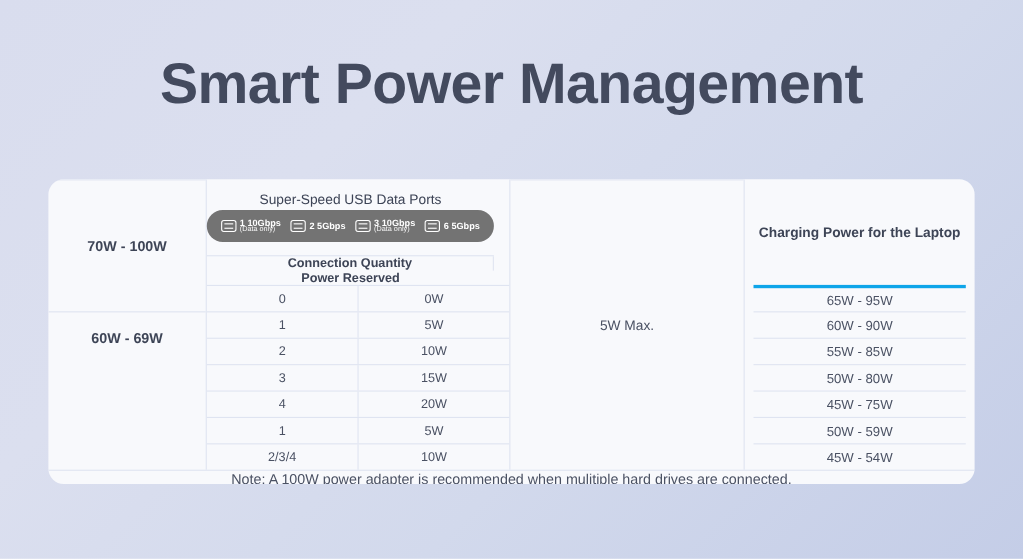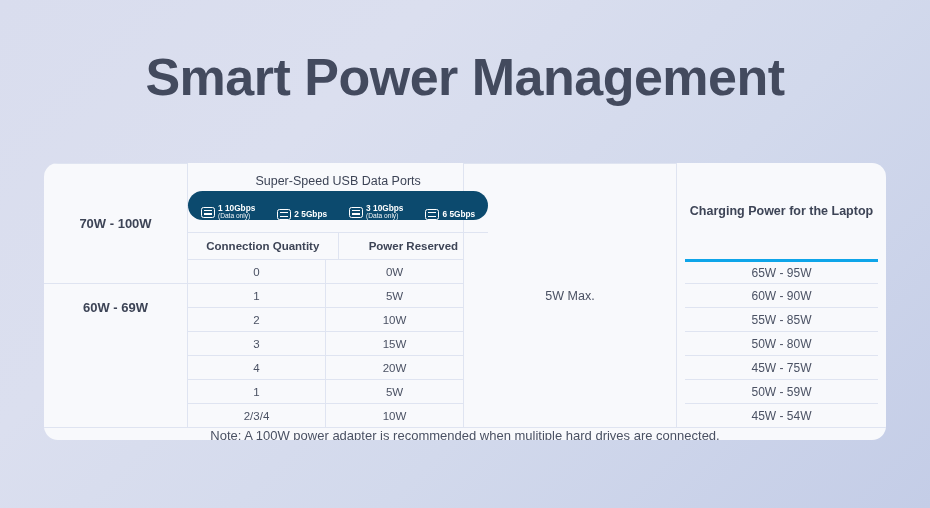--- a/index.html
+++ b/index.html
@@ -95,26 +95,26 @@
   }
 
   
   .pill-wrap {
     display: flex;
     align-items: center;
     justify-content: center;
     padding-bottom: 12px;
   }
   .pill {
-    background: #0c4a6e;
+    background: #737373;
     border-radius: 999px;
     height: 29px;
     display: flex;
-    align-items: flex-end;
-    gap: 22px;
+    align-items: center;
+    gap: 9px;
     padding: 0 13px;
   }
   .port {
     display: flex;
     align-items: center;
     gap: 3px;
     color: #ffffff;
   }
   .port-icon {
     width: 14px;
@@ -136,21 +136,21 @@
   .port-icon::before { top: 2px; }
   .port-icon::after  { bottom: 2px; }
 
   .port-txt { display: flex; flex-direction: column; line-height: 1.05; }
   .port-main { font-size: 8.3px; font-weight: 700; white-space: nowrap; }
   .port-sub  { font-size: 6.6px; font-weight: 400; white-space: nowrap; opacity: 0.95; }
 
   
   .sub-head {
     display: flex;
-    flex-direction: row;
+    flex-direction: column;
     height: 27px;
     border-top: 1px solid #dfe4f1;
   }
   .sub-head .sh {
     flex: 1;
     display: flex;
     align-items: center;
     justify-content: center;
     font-size: 11.5px;
     font-weight: 700;

